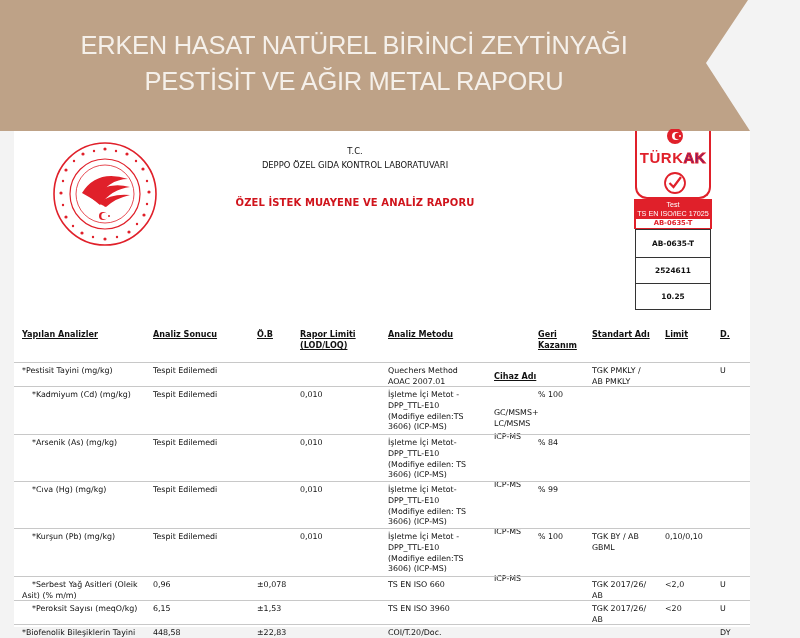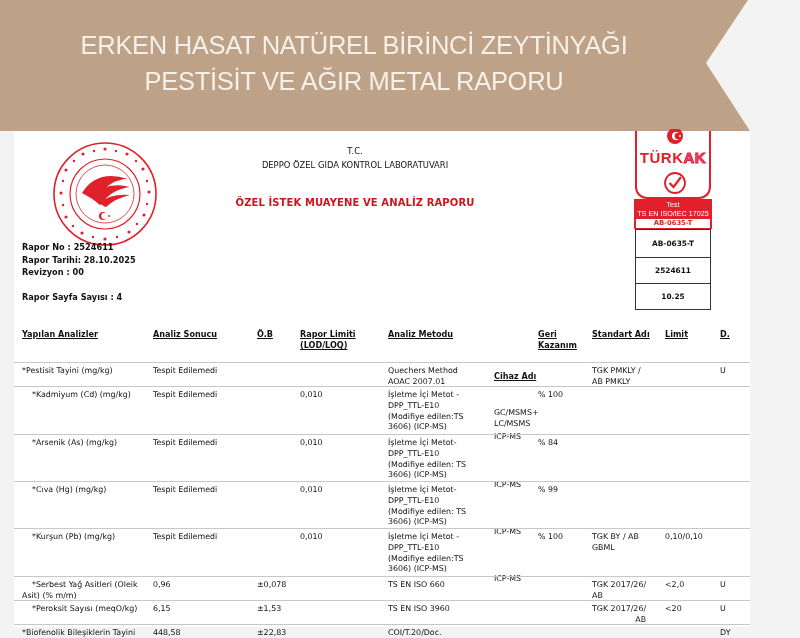--- a/index.html
+++ b/index.html
@@ -35,21 +35,21 @@
 
   .meta { position: absolute; left: 8px; top: 110px; font-size: 8.2px; font-weight: bold; color: #111; line-height: 12.5px; }
   .meta .gap { height: 12px; }
 
   .turkak { position: absolute; left: 620px; top: 0px; width: 78px; }
   .turkak-box {
     width: 76px; height: 68px; border: 2px solid #e0202a; border-top: none; border-radius: 0 0 12px 12px;
     position: relative; margin-left: 1px;
   }
   .turkak-word { position: absolute; top: 18px; left: 0; width: 100%; text-align: center; font-family: "Liberation Sans", sans-serif; font-weight: bold; font-size: 15px; color: #e0202a; letter-spacing: 0.5px; }
-  .turkak-word .ak { color: #ec4899; -webkit-text-stroke: 1px #e0202a; }
+  .turkak-word .ak { color: #701a75; -webkit-text-stroke: 1px #e0202a; }
   .turkak-crescent { position: absolute; top: -2px; left: 28px; width: 20px; height: 16px; }
   .turkak-check { position: absolute; top: 40px; left: 26px; width: 24px; height: 24px; }
   .turkak-red {
     margin-top: 0; width: 78px; background: #e0202a; color: #fff; text-align: center;
     font-family: "Liberation Sans", sans-serif; font-size: 7.2px; line-height: 8.5px; padding-top: 2px; padding-bottom: 1px;
   }
   .turkak-red .code { background: #fff; color: #e0202a; font-family: "DejaVu Sans", sans-serif; font-weight: bold; font-size: 6.8px; margin: 1px 2px 0 2px; line-height: 9px; }
   .turkak-cells { width: 76px; margin-left: 1px; border: 1px solid #333; }
   .turkak-cells div { height: 26px; display: flex; align-items: center; justify-content: center; font-size: 7.4px; font-weight: bold; color: #111; border-top: 1px solid #333; }
   .turkak-cells div:first-child { border-top: none; height: 27px; }
@@ -114,27 +114,20 @@
       <circle cx="52.5" cy="75" r="3.2" fill="#fff"></circle>
     <circle cx="57" cy="75" r="1" fill="#e0202a"></circle>
   </svg>
 
   <div class="center-head">
     <div>T.C.</div>
     <div>DEPPO ÖZEL GIDA KONTROL LABORATUVARI</div>
     <div class="red-title">ÖZEL İSTEK MUAYENE VE ANALİZ RAPORU</div>
   </div>
 
-  <div class="meta">
-    <div>Rapor No : 2524611</div>
-    <div>Rapor Tarihi: 28.10.2025</div>
-    <div>Revizyon : 00</div>
-    <div class="gap"></div>
-    <div>Rapor Sayfa Sayısı : 4</div>
-  </div>
 
   <div class="turkak">
     <div class="turkak-box">
       <svg class="turkak-crescent" viewBox="0 0 20 16">
         <circle cx="10" cy="7" r="8" fill="#e0202a"></circle>
         <circle cx="11" cy="7" r="4" fill="#fff"></circle>
           <circle cx="13" cy="7" r="3.3" fill="#e0202a"></circle>
         <circle cx="15" cy="7" r="1" fill="#fff"></circle>
       </svg>
       <div class="turkak-word"><span>TÜRK</span><span class="ak">AK</span></div>
@@ -263,21 +256,21 @@
       <div class="cell c2">±0,078</div>
       <div class="cell c4">TS EN ISO 660</div>
       <div class="cell c7">
           <div>TGK 2017/26/</div>
           <div>AB</div>
         </div>
       <div class="cell c8">&lt;2,0</div>
       <div class="cell c9">U</div>
     </div>
 
-    <div class="row" style="height:24px;text-align:right;">
+    <div class="row" style="height:24px;">
       <div class="cell c0">
           <div style="padding-left:10px">*Peroksit Sayısı (meqO/kg)</div>
         </div>
       <div class="cell c1">6,15</div>
       <div class="cell c2">±1,53</div>
       <div class="cell c4">TS EN ISO 3960</div>
       <div class="cell c7">
           <div>TGK 2017/26/</div>
           <div>AB</div>
         </div>

